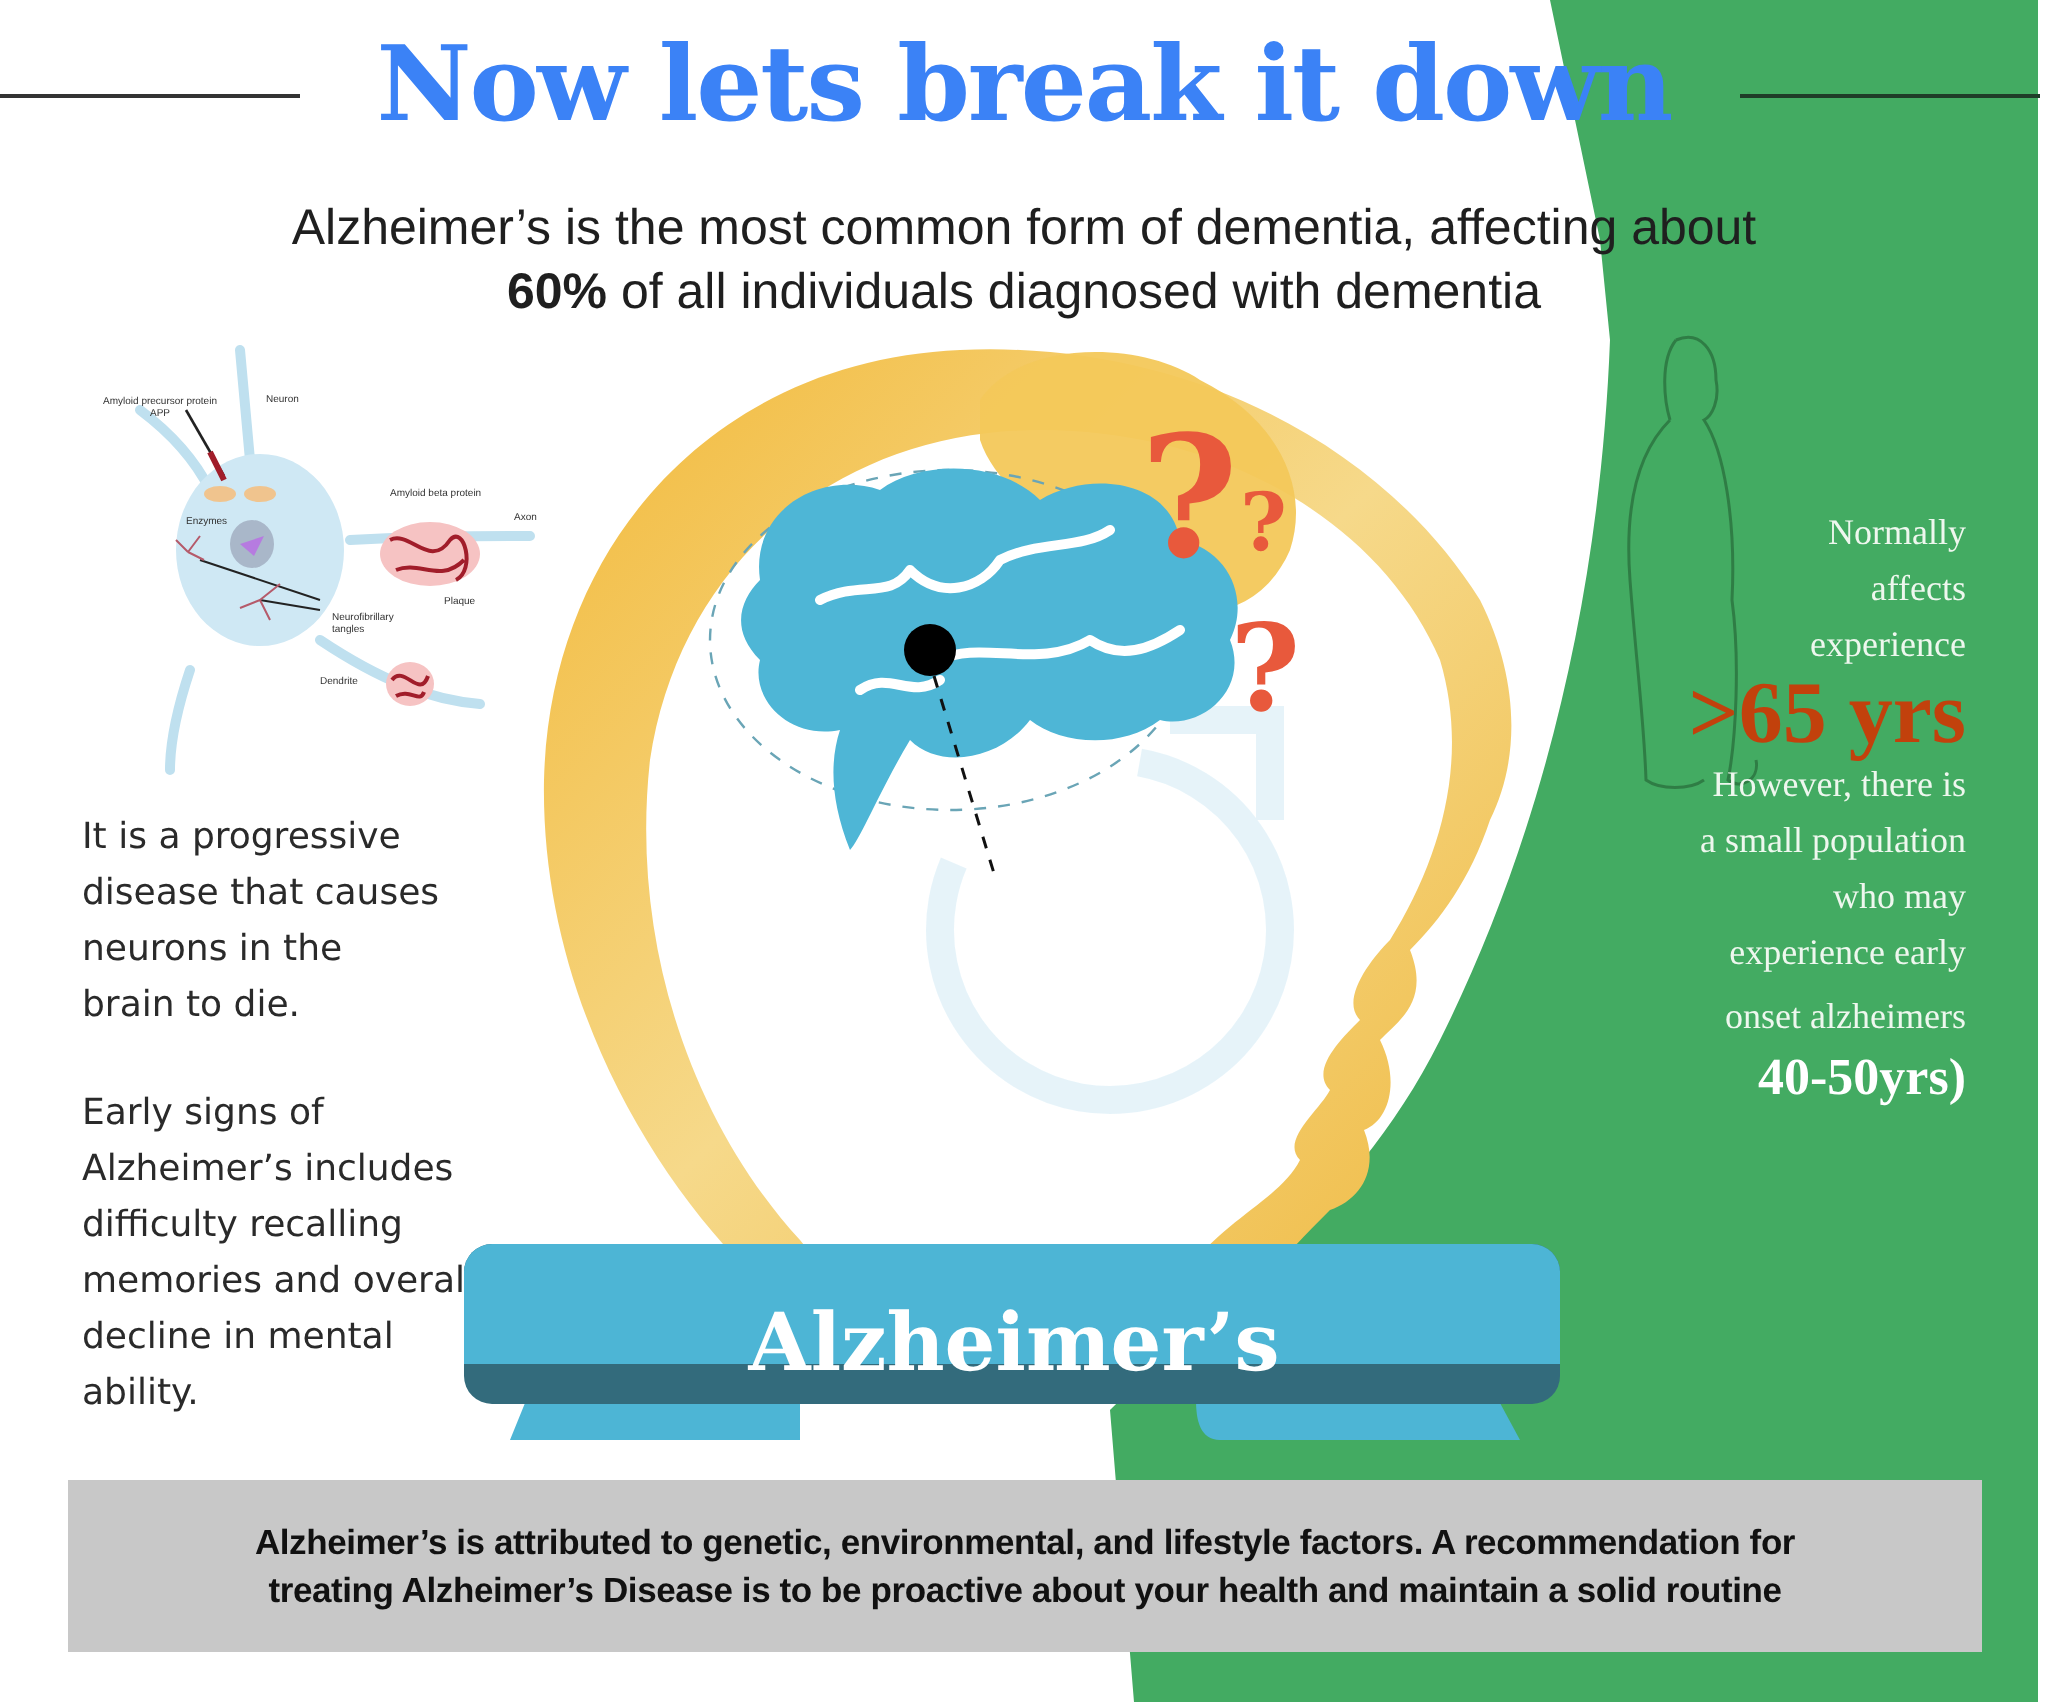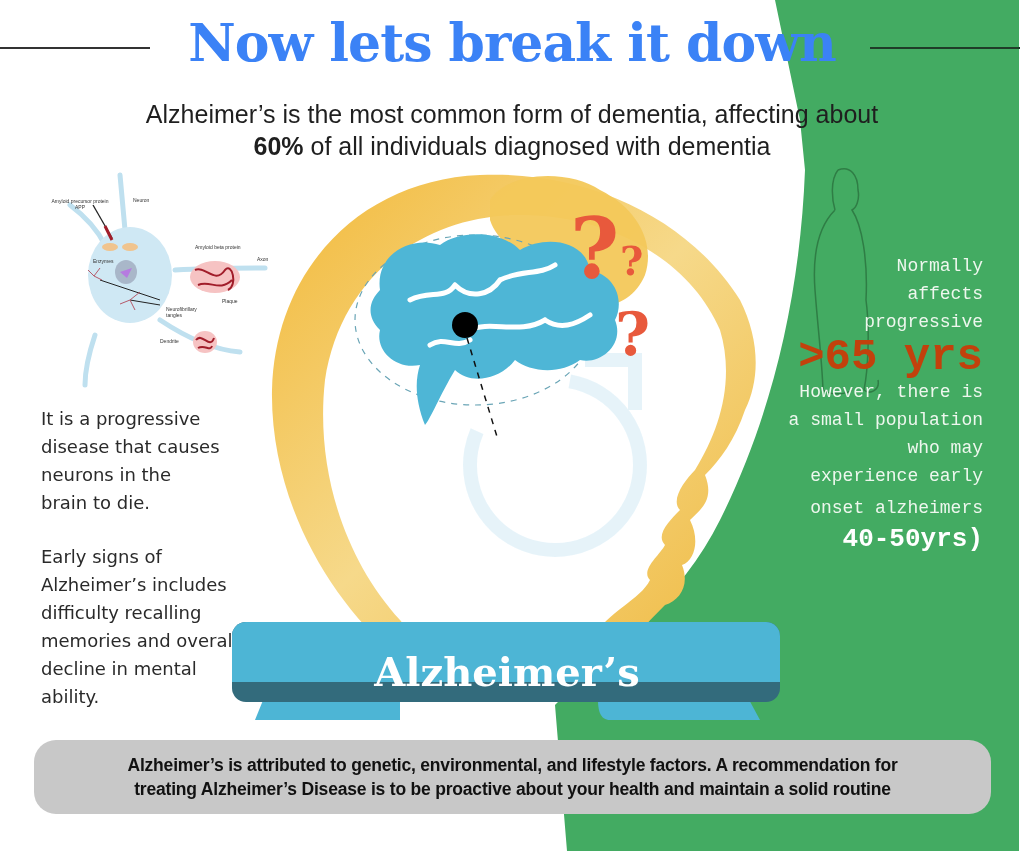--- a/index.html
+++ b/index.html
@@ -20,34 +20,33 @@
     position: absolute; left: 0; width: 1024px; top: 98px; text-align: center;
     font-family: "Liberation Sans", sans-serif; font-size: 25px; line-height: 32px; color: #1f1f1f;
   }
   .intro b { font-weight: bold; }
   .left-text {
     position: absolute; left: 41px; width: 240px;
     font-family: "DejaVu Sans", sans-serif; font-size: 18px; line-height: 28px; color: #2a2a2a; margin-top: 40px;
   }
   .right-text {
     position: absolute; right: 41px; width: 220px; text-align: right; color: #eef7ee;
-    font-family: Liberation Mono, monospace;
+    font-family: Liberation Serif, serif;
   }
   .rt-small { font-size: 18px; line-height: 28px; }
   .rt-big { font-size: 44px; font-weight: bold; line-height: 42px; color: #c2410c; }
   .rt-mid { font-size: 26px; font-weight: bold; line-height: 34px; color: #ffffff; }
   .banner-text {
     position: absolute; left: 232px; width: 550px; top: 628px; text-align: center;
     font-family: "DejaVu Serif", serif; font-weight: bold; font-size: 40px; color: #ffffff; margin-top: 20px;
   }
   .footer-box {
-    position: absolute; left: 34px; top: 740px; width: 957px; height: 74px;
+    position: absolute; left: 34px; top: 740px; width: 957px; height: 86px;
     background: #c8c8c8; display: flex; align-items: center; justify-content: center;
     text-align: center;
-    border-radius: 22px;
   }
   .footer-box span {
     font-family: "Liberation Sans", sans-serif; font-weight: bold; font-size: 17.5px;
     line-height: 24px; color: #111111; letter-spacing: -0.2px;
   }
   .neuron-label {
     position: absolute; font-family: "Liberation Sans", sans-serif; font-size: 5px; color: #333;
   }
 </style>
 </head>
@@ -141,21 +140,21 @@
   <div>Alzheimer’s includes</div>
   <div>difficulty recalling</div>
   <div>memories and overall,</div>
   <div>decline in mental</div>
   <div>ability.</div>
 </div>
 
 <div class="right-text" style="top:252px;">
   <div class="rt-small">Normally</div>
   <div class="rt-small">affects</div>
-  <div class="rt-small">progressive</div>
+  <div class="rt-small">experience</div>
   <div class="rt-big">&gt;65 yrs</div>
   <div class="rt-small">However, there is</div>
   <div class="rt-small">a small population</div>
   <div class="rt-small">who may</div>
   <div class="rt-small">experience early</div>
   <div class="rt-small" style="margin-top:4px;">onset alzheimers</div>
   <div class="rt-mid">40-50yrs)</div>
 </div>
 
 <svg class="bg-svg" viewBox="0 0 1024 851" style="pointer-events:none;">

